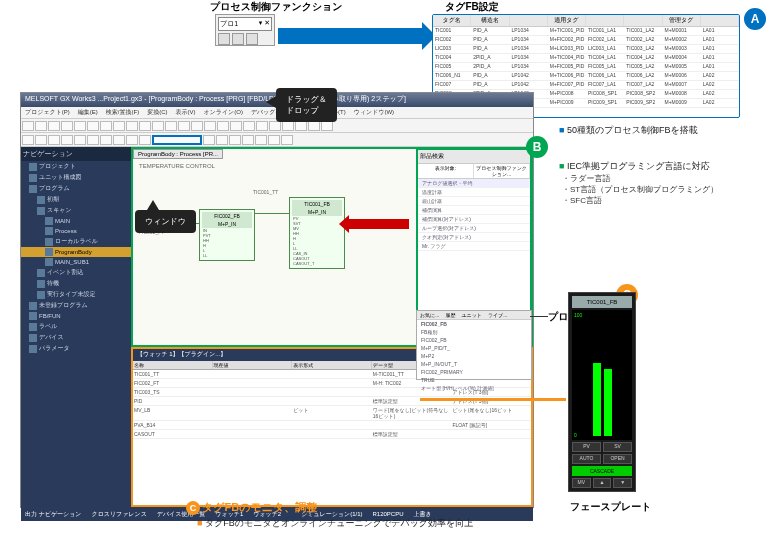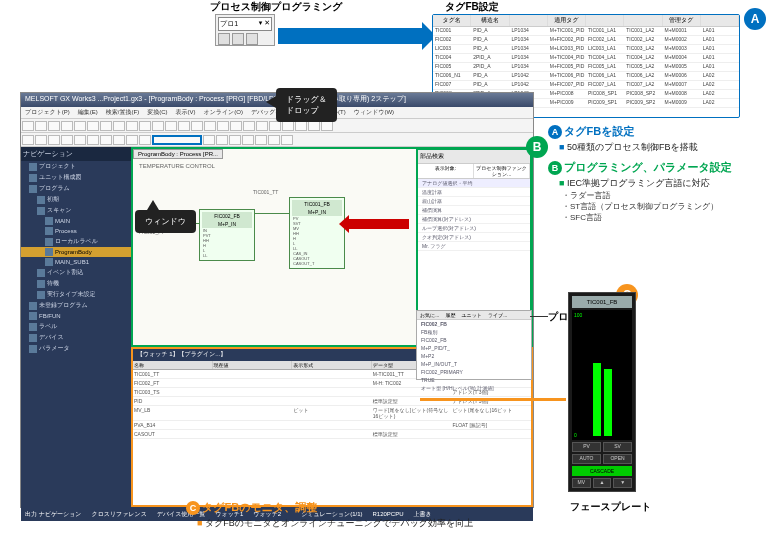--- a/index.html
+++ b/index.html
@@ -93,21 +93,21 @@
 .desc-bullet::before{content:"■ ";color:inherit}
 .desc-a .desc-bullet::before{color:#0070c0}
 .desc-b .desc-bullet::before{color:#00a651}
 .desc-c .desc-bullet::before{color:#f7941e}
 .desc-sub{font-size:8px;color:#333;padding-left:14px;line-height:1.4}
 .badge-inline{display:inline-flex;width:14px;height:14px;border-radius:50%;color:#fff;font-size:9px;align-items:center;justify-content:center;font-weight:bold;margin-right:2px;vertical-align:middle}
 </style>
 </head>
 <body>
 
-<div class="toolbar-label">プロセス制御プログラミング</div>
+<div class="toolbar-label">プロセス制御ファンクション</div>
 <div class="toolbar-box">
   <div class="sel">
       <span>プロ1</span>
       <span>▾ ✕</span>
     </div>
   <div class="icons">
       <span></span>
       <span></span>
       <span></span>
     </div>
@@ -541,25 +541,23 @@
   <div class="fp-casc">CASCADE</div>
   <div class="fp-row">
       <div class="fp-btn">MV</div>
       <div class="fp-btn">▲</div>
       <div class="fp-btn">▼</div>
     </div>
 </div>
 <div class="faceplate-label">フェースプレート</div>
 
 <div class="desc-a">
-  <div class="desc-title"><span class="badge-inline" style="background:#0070c0">A</span><span>タグFBを設定</span></div>
   <div class="desc-bullet">50種類のプロセス制御FBを搭載</div>
 </div>
 <div class="desc-b">
-  <div class="desc-title"><span class="badge-inline" style="background:#00a651">B</span><span>プログラミング、パラメータ設定</span></div>
   <div class="desc-bullet">IEC準拠プログラミング言語に対応</div>
   <div id="bsubs">
       <div class="desc-sub">・ラダー言語</div>
       <div class="desc-sub">・ST言語（プロセス制御プログラミング）</div>
       <div class="desc-sub">・SFC言語</div>
     </div>
 </div>
 <div class="desc-c">
   <div class="desc-title"><span class="badge-inline" style="background:#f7941e">C</span><span>タグFBのモニタ、調整</span></div>
   <div class="desc-bullet">タグFBのモニタとオンラインチューニングでデバッグ効率を向上</div>

